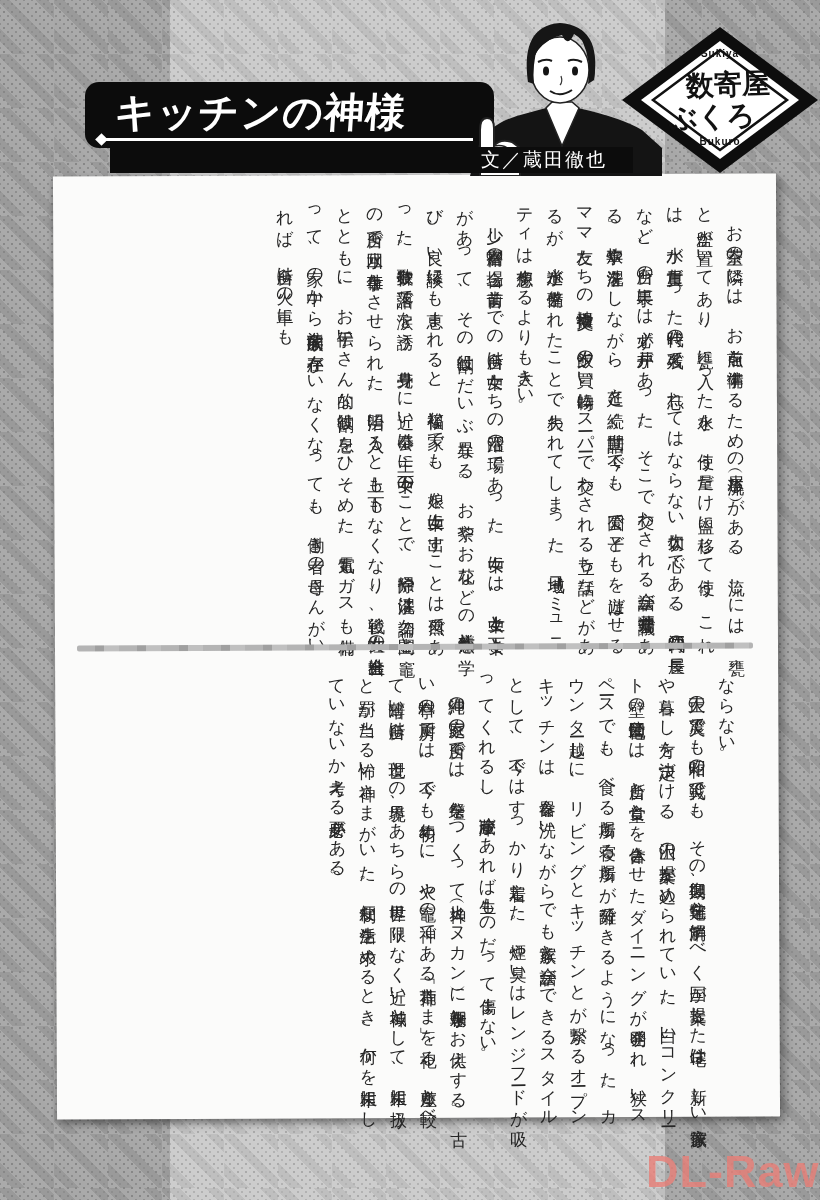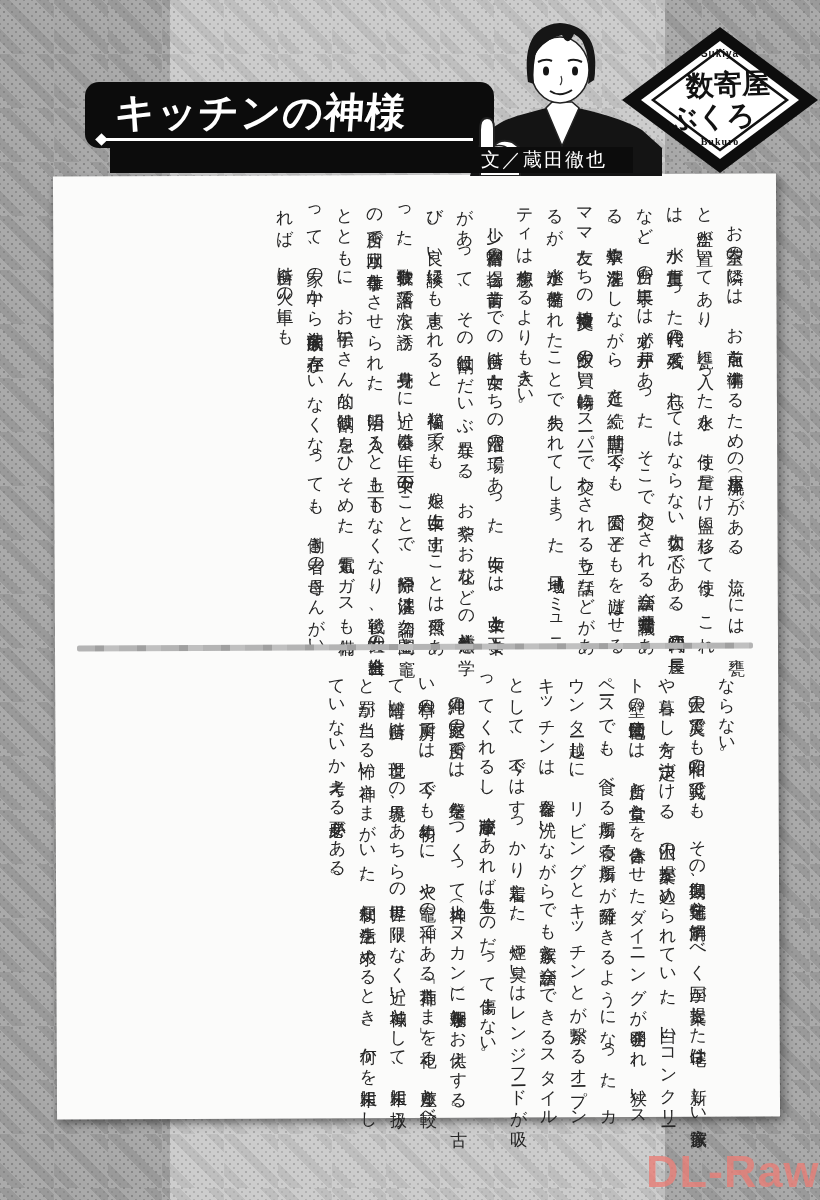--- a/index.html
+++ b/index.html
@@ -51,21 +51,21 @@
   }
   .character{position:absolute;left:462px;top:18px;width:200px;height:158px;z-index:3;}
   
   .logo{position:absolute;left:620px;top:26px;width:200px;height:148px;z-index:5;}
   .logo svg{position:absolute;left:0;top:0;width:200px;height:148px;}
   .logo .lg-txt{position:absolute;width:200px;text-align:center;color:#111;z-index:6;}
   .lg-roman{font-family:"Liberation Sans","DejaVu Sans",sans-serif;color:#8d8d8d;font-size:10px;font-weight:bold;letter-spacing:1px;}
   .lg-top{top:22px;}
   .lg-l1{top:40px;left:8px;font-size:28px;font-weight:bold;letter-spacing:0;transform:rotate(-2deg);}
   .lg-l2{top:72px;left:-8px;font-size:28px;font-weight:bold;transform:rotate(-2deg);}
-  .lg-bot{top:110px;font-family:Liberation Serif, serif;}
+  .lg-bot{top:110px;}
   
   .paper{
     position:absolute;left:55px;top:175px;width:723px;height:943px;
     background:#fbfbfa;transform:rotate(-0.25deg);
     box-shadow:5px 5px 9px rgba(0,0,0,.32), -2px 3px 5px rgba(0,0,0,.15);
     z-index:1;
   }
   .text-block{
     position:absolute;
     writing-mode:vertical-rl;-webkit-writing-mode:vertical-rl;

